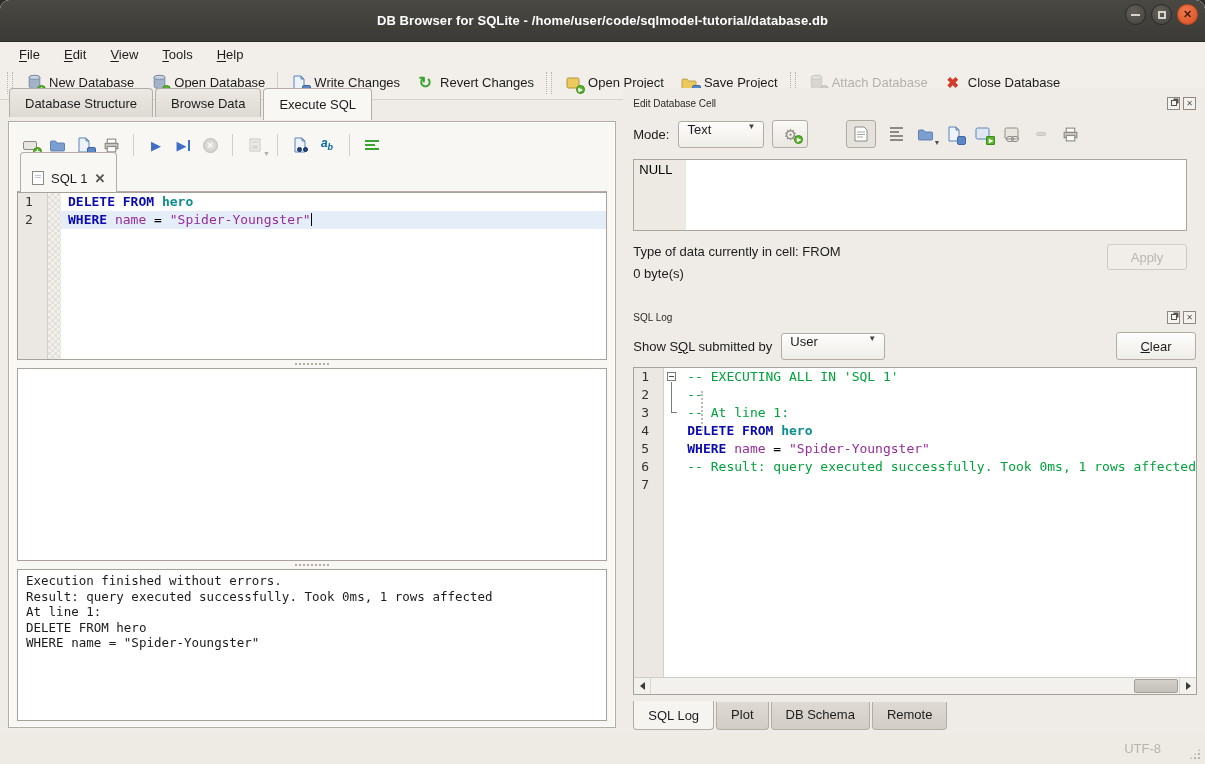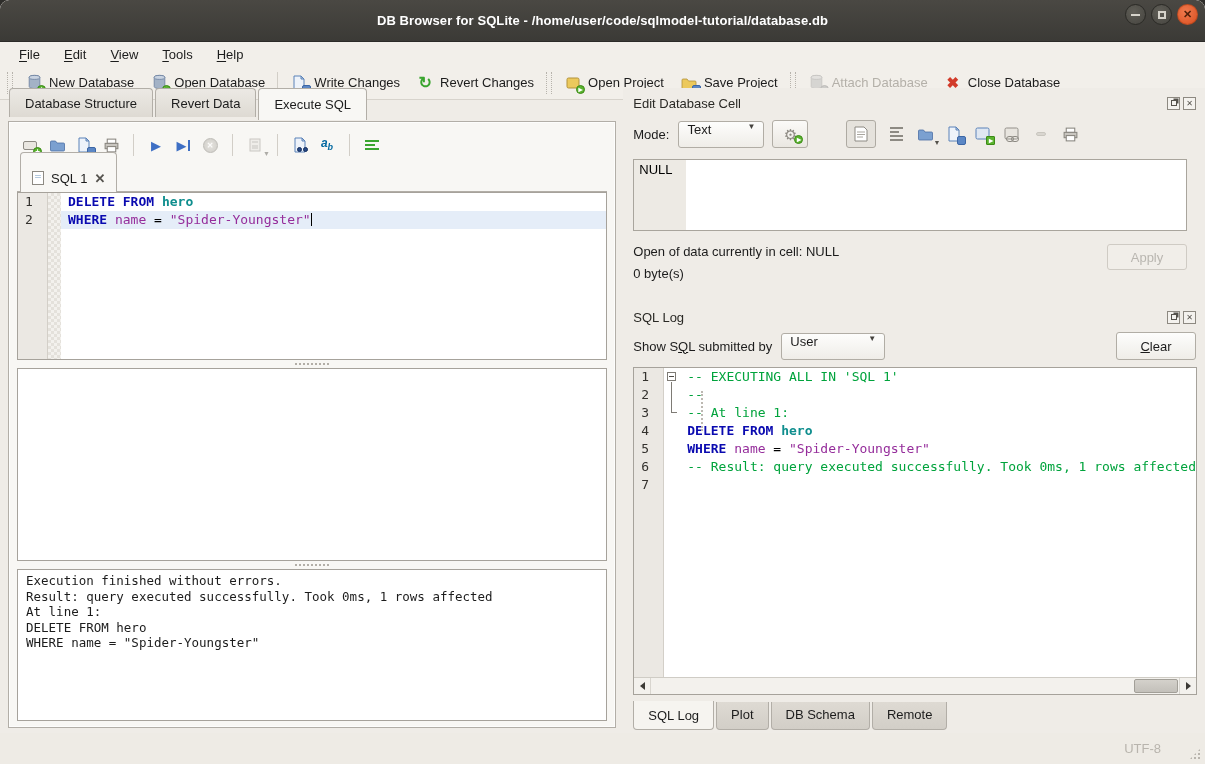--- a/index.html
+++ b/index.html
@@ -89,21 +89,21 @@
 .tok-pl{color:#000}
 
 .splitter{height:8px;display:flex;align-items:center;justify-content:center;flex:0 0 auto}
 .splitter::after{content:"";width:34px;border-top:2px dotted #b2aea7}
 .results-box{flex:1;border:1px solid #a6a29b;background:#fff}
 .message-box{height:152px;border:1px solid #a6a29b;background:#fff;padding:3px 8px;font-family:"DejaVu Sans Mono",monospace;font-size:12.5px;line-height:15.5px;flex:0 0 auto;overflow:hidden}
 
 
 .right-dock{flex:1;background:#efece7;padding:2px 8px 0 10px;display:flex;flex-direction:column;position:relative}
 .dock-header{display:flex;align-items:center;height:22px;margin-top:2px;flex:0 0 auto}
-.dock-title{font-size:13px;color:#2a2925}
+.dock-title{font-size:10px;color:#2a2925}
 .dock-btns{margin-left:auto;display:flex;gap:3px;margin-right:1px}
 .dock-btn{width:13px;height:13px;border:1px solid #8d8981;background:#f4f2ee;display:flex;align-items:center;justify-content:center;color:#55524c;font-size:8px;cursor:default}
 .g-float{width:6px;height:6px;border:1px solid #55524c;box-shadow:2px -2px 0 -0.5px #55524c}
 
 .mode-row{display:flex;align-items:center;height:32px;margin-top:4px;flex:0 0 auto}
 .combo{display:flex;align-items:flex-start;justify-content:space-between;height:27px;border:1px solid #b1ada5;border-radius:3px;background:linear-gradient(#fdfdfc,#efede8);padding:0 8px;cursor:default}
 .combo .arrow{font-size:8px;color:#44423e;margin-left:8px}
 .gear-btn{width:36px;height:28px;margin-left:8px;border:1px solid #b1ada5;border-radius:3px;background:linear-gradient(#fbfaf8,#eae7e1);display:flex;align-items:center;justify-content:center;position:relative;cursor:default}
 .gear-glyph{font-size:15px;color:#8d8a83;line-height:1}
 .cell-toolbar{display:flex;align-items:center;gap:11px;margin-left:38px}
@@ -255,21 +255,21 @@
       <span>Close Database</span>
     </button>
   </div>
 
   <div class="main">
     <div class="vhandle"></div>
 
     <div class="left-pane">
       <div class="main-tabbar">
         <div class="mtab">Database Structure</div>
-        <div class="mtab">Revert Data</div>
+        <div class="mtab">Browse Data</div>
         <div class="mtab active">Execute SQL</div>
       </div>
 
       <div class="groupbox">
 
         <div class="sql-toolbar">
           <span class="i">
               <span class="newtab-shape"></span>
               <span class="badge">+</span>
             </span>
@@ -454,21 +454,21 @@
       </div>
 
       <div class="cell-box">
         <div class="cell-gutter">
           <span>NULL</span>
         </div>
         <div style="flex:1;background:#fff"></div>
       </div>
 
       <div class="cell-info">
-        <div class="l1">Open of data currently in cell: NULL</div>
+        <div class="l1">Type of data currently in cell: FROM</div>
         <div>0 byte(s)</div>
         <div class="apply-btn">Apply</div>
       </div>
 
       <div class="dock-header" style="margin-top:16px">
         <span class="dock-title">SQL Log</span>
         <span class="dock-btns">
           <span class="dock-btn">
               <span class="g-float"></span>
             </span>

